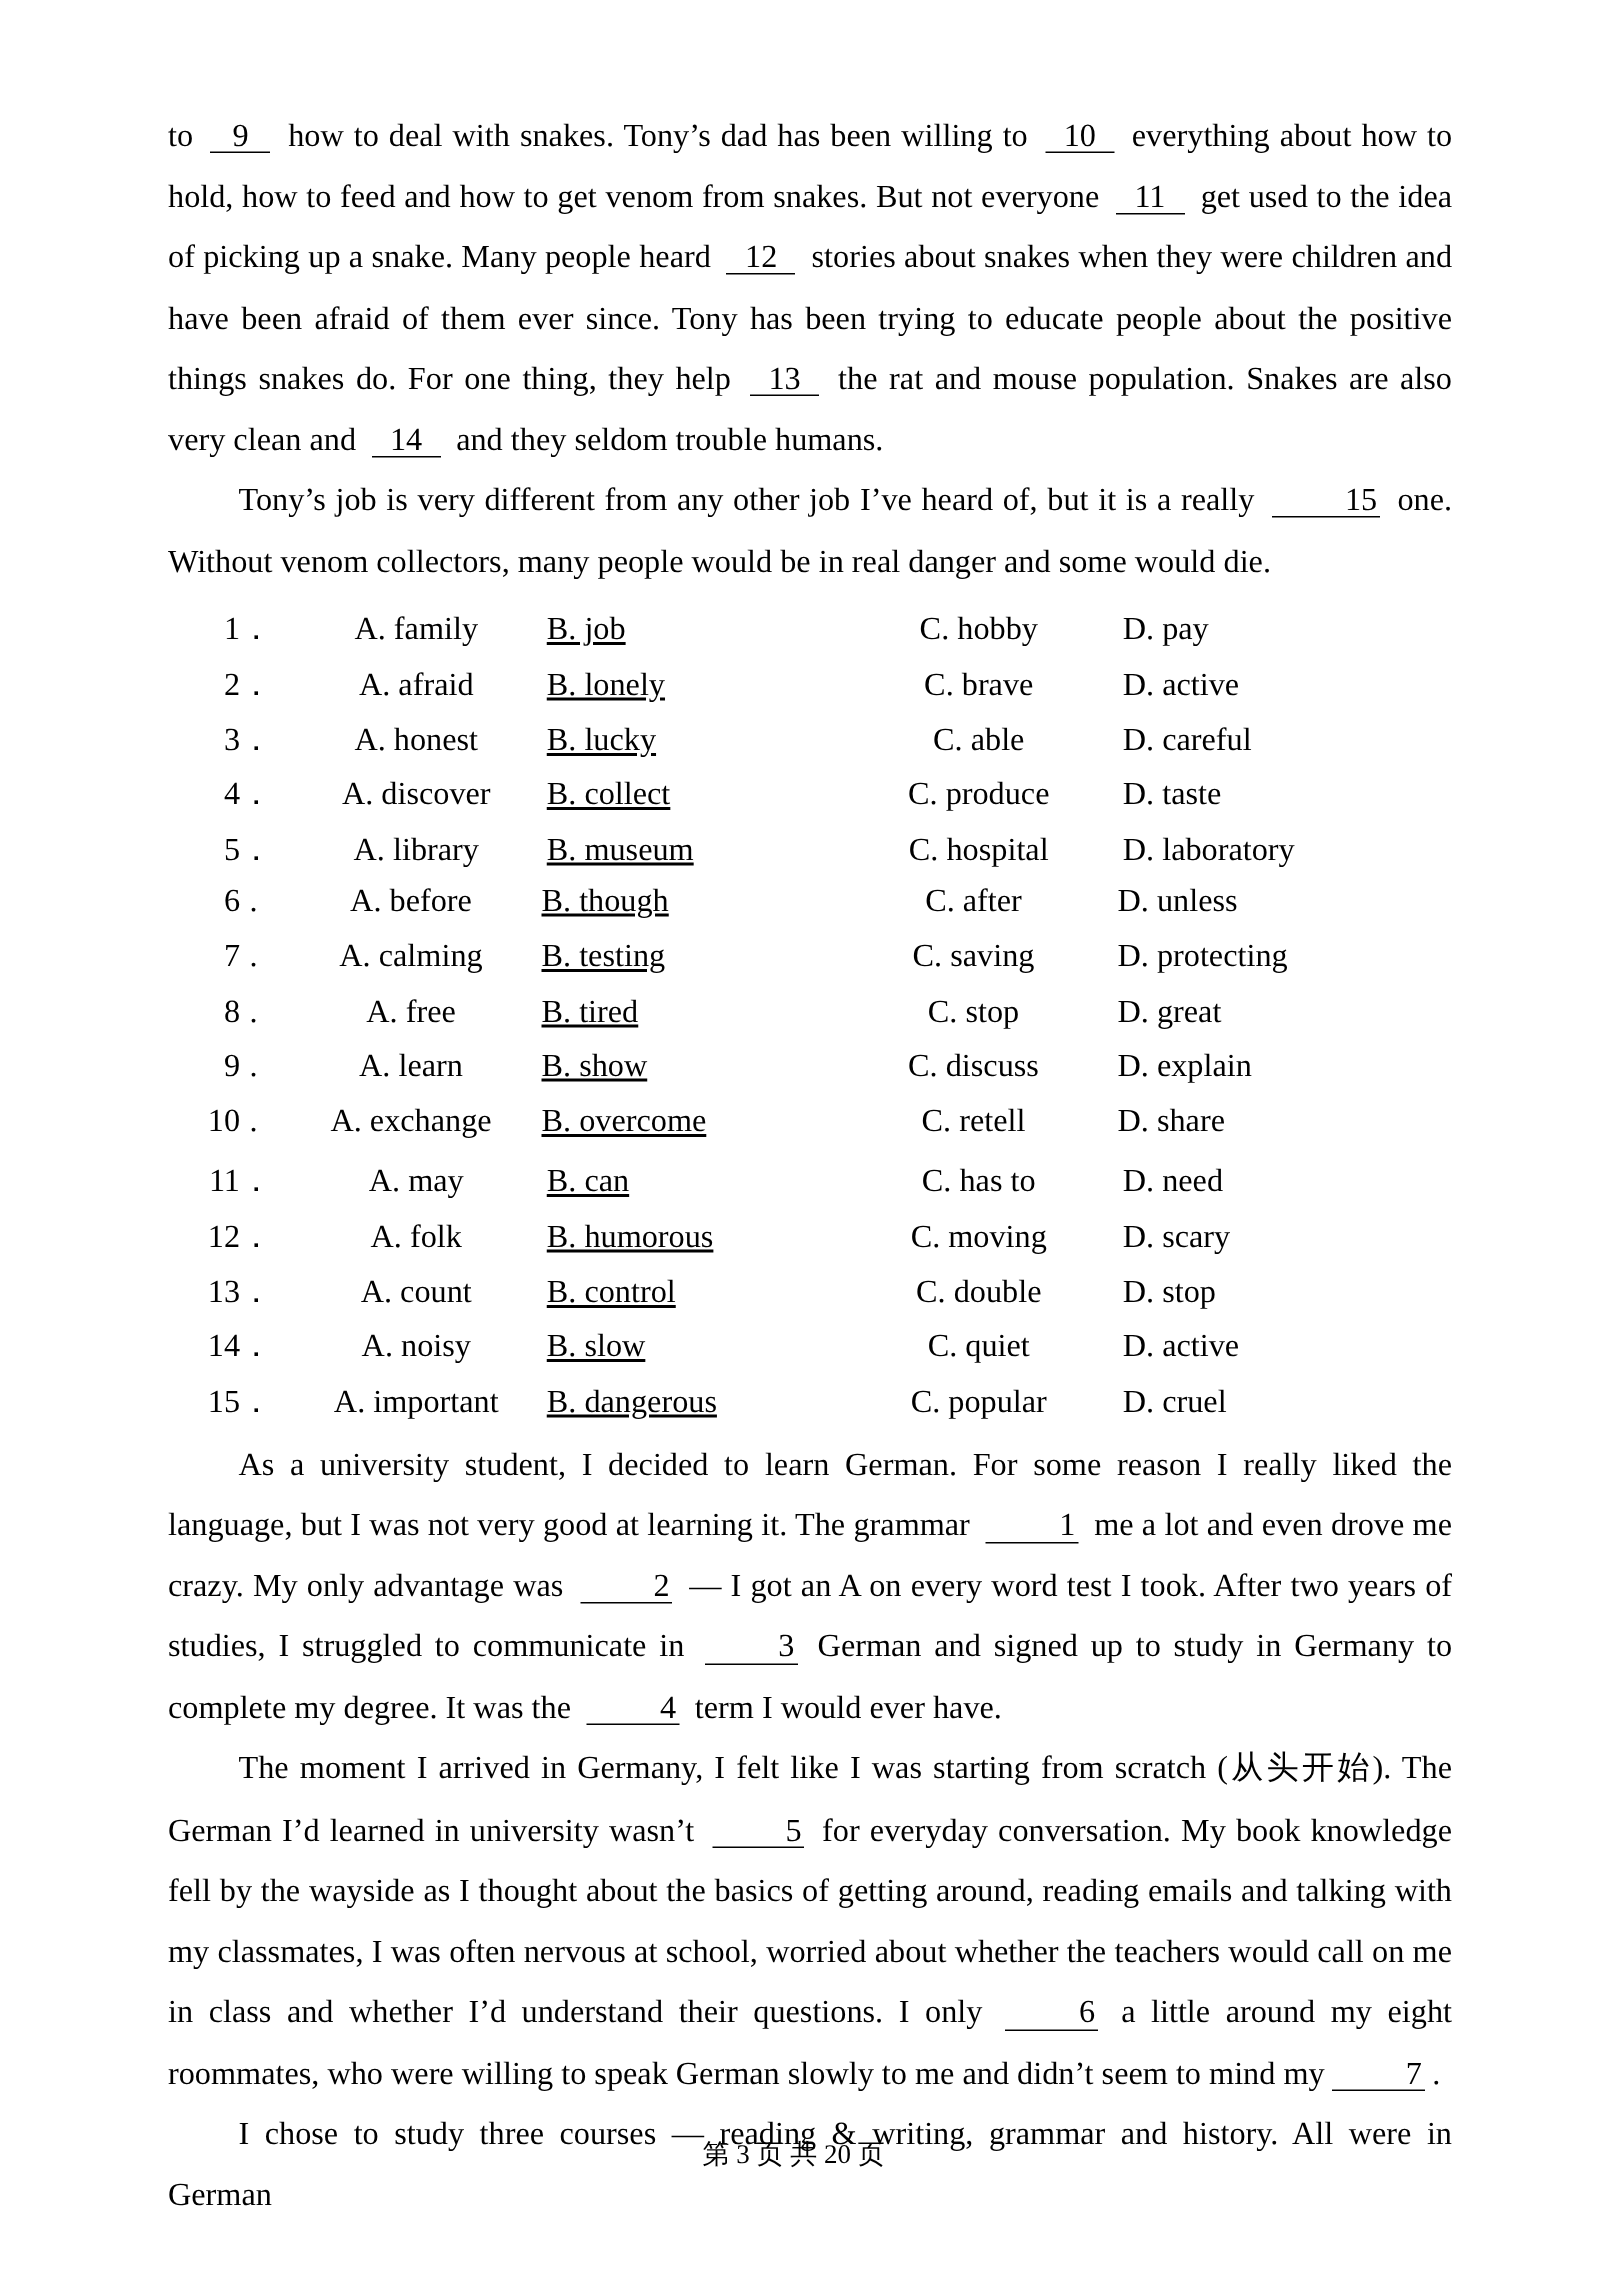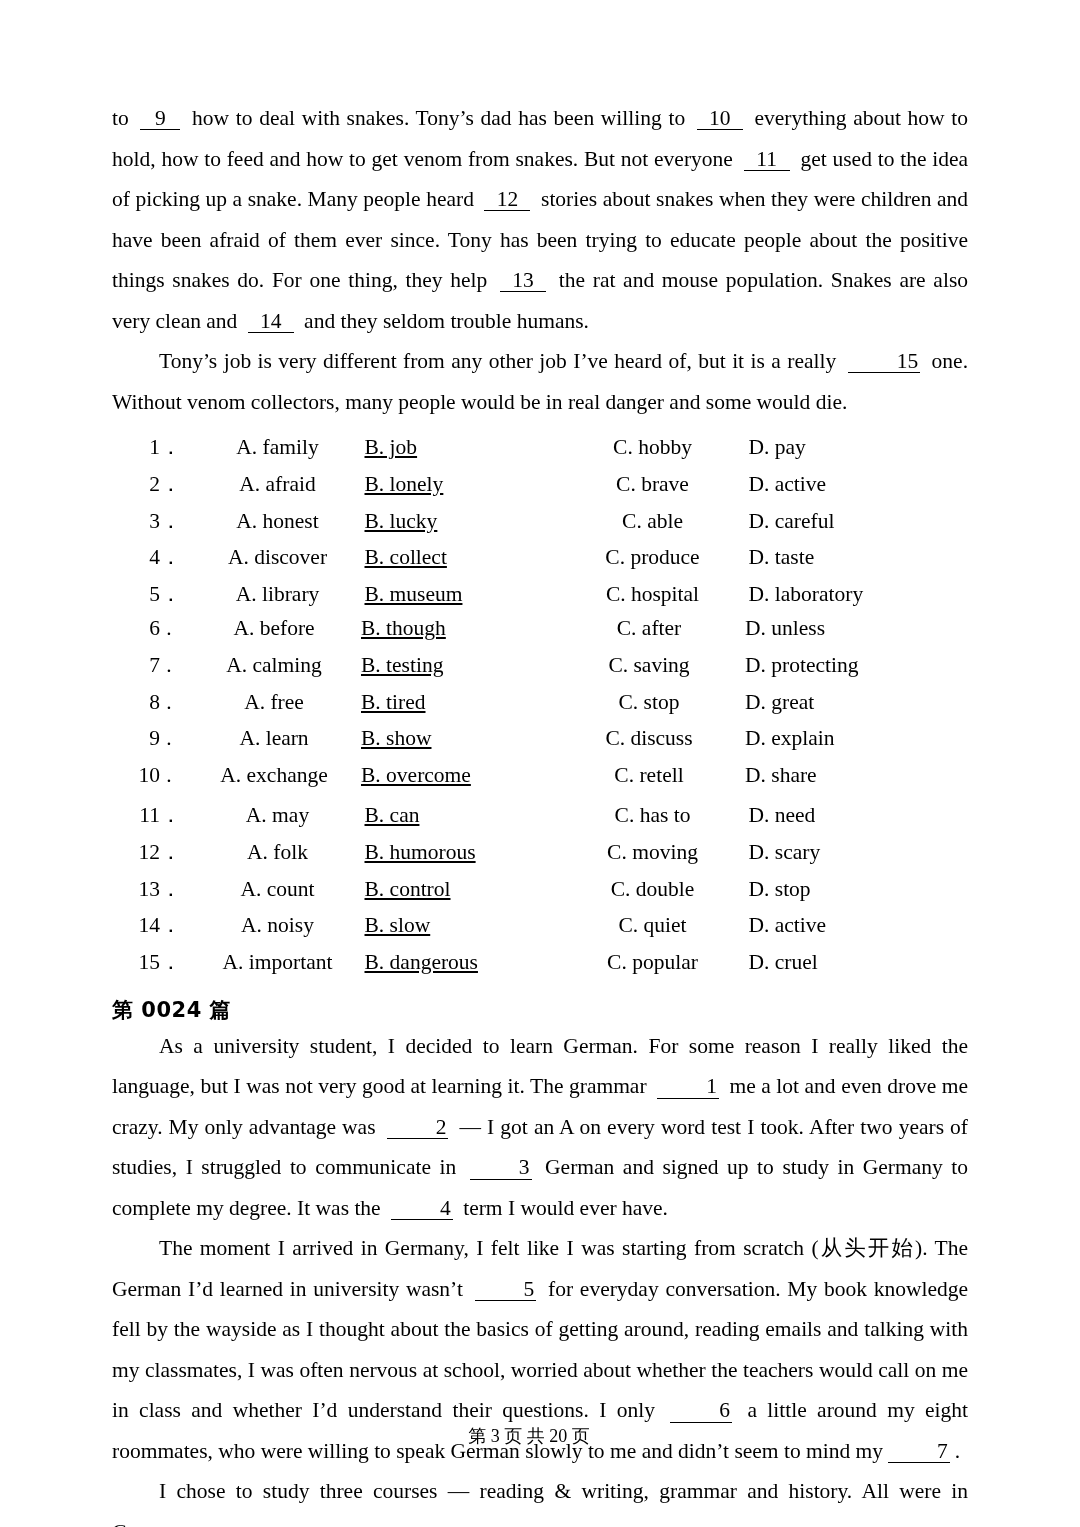--- a/index.html
+++ b/index.html
@@ -94,21 +94,21 @@
     font-size: 18px;
     font-family: Liberation Serif, serif;
     color: #000;
   }
 </style>
 </head>
 <body>
 
 <div class="page">
 
-  <div class="para para-first" style="margin-top:98px;">
+  <div class="para para-first" style="margin-top:70px;">
     <span>to</span>
     <span class="blank w1">9</span>
     <span>how to deal with snakes. Tony’s dad has been willing to</span>
     <span class="blank w2">10</span>
     <span>everything about how to hold, how to feed and how to get venom from snakes. But not everyone</span>
     <span class="blank w2">11</span>
     <span>get used to the idea of picking up a snake. Many people heard</span>
     <span class="blank w2">12</span>
     <span>stories about snakes when they were children and have been afraid of them ever since. Tony has been trying to educate people about the positive things snakes do. For one thing, they help</span>
     <span class="blank w2">13</span>
@@ -255,21 +255,20 @@
       <span class="opt-num">15</span>
       <span class="opt-dot">．</span>
       <span class="opt-a">A. important</span>
       <span class="opt-b">B. dangerous</span>
       <span class="opt-c">C. popular</span>
       <span class="opt-d">D. cruel</span>
     </div>
 
   </div>
 
-  <div class="section-heading">第 0024 篇</div>
 
   <div class="para indent">
     <span>As a university student, I decided to learn German. For some reason I really liked the language, but I was not very good at learning it. The grammar</span>
     <span class="blank w1">1</span>
     <span>me a lot and even drove me crazy. My only advantage was</span>
     <span class="blank w1">2</span>
     <span>— I got an A on every word test I took. After two years of studies, I struggled to communicate in</span>
     <span class="blank w1">3</span>
     <span>German and signed up to study in Germany to complete my degree. It was the</span>
     <span class="blank w1">4</span>

